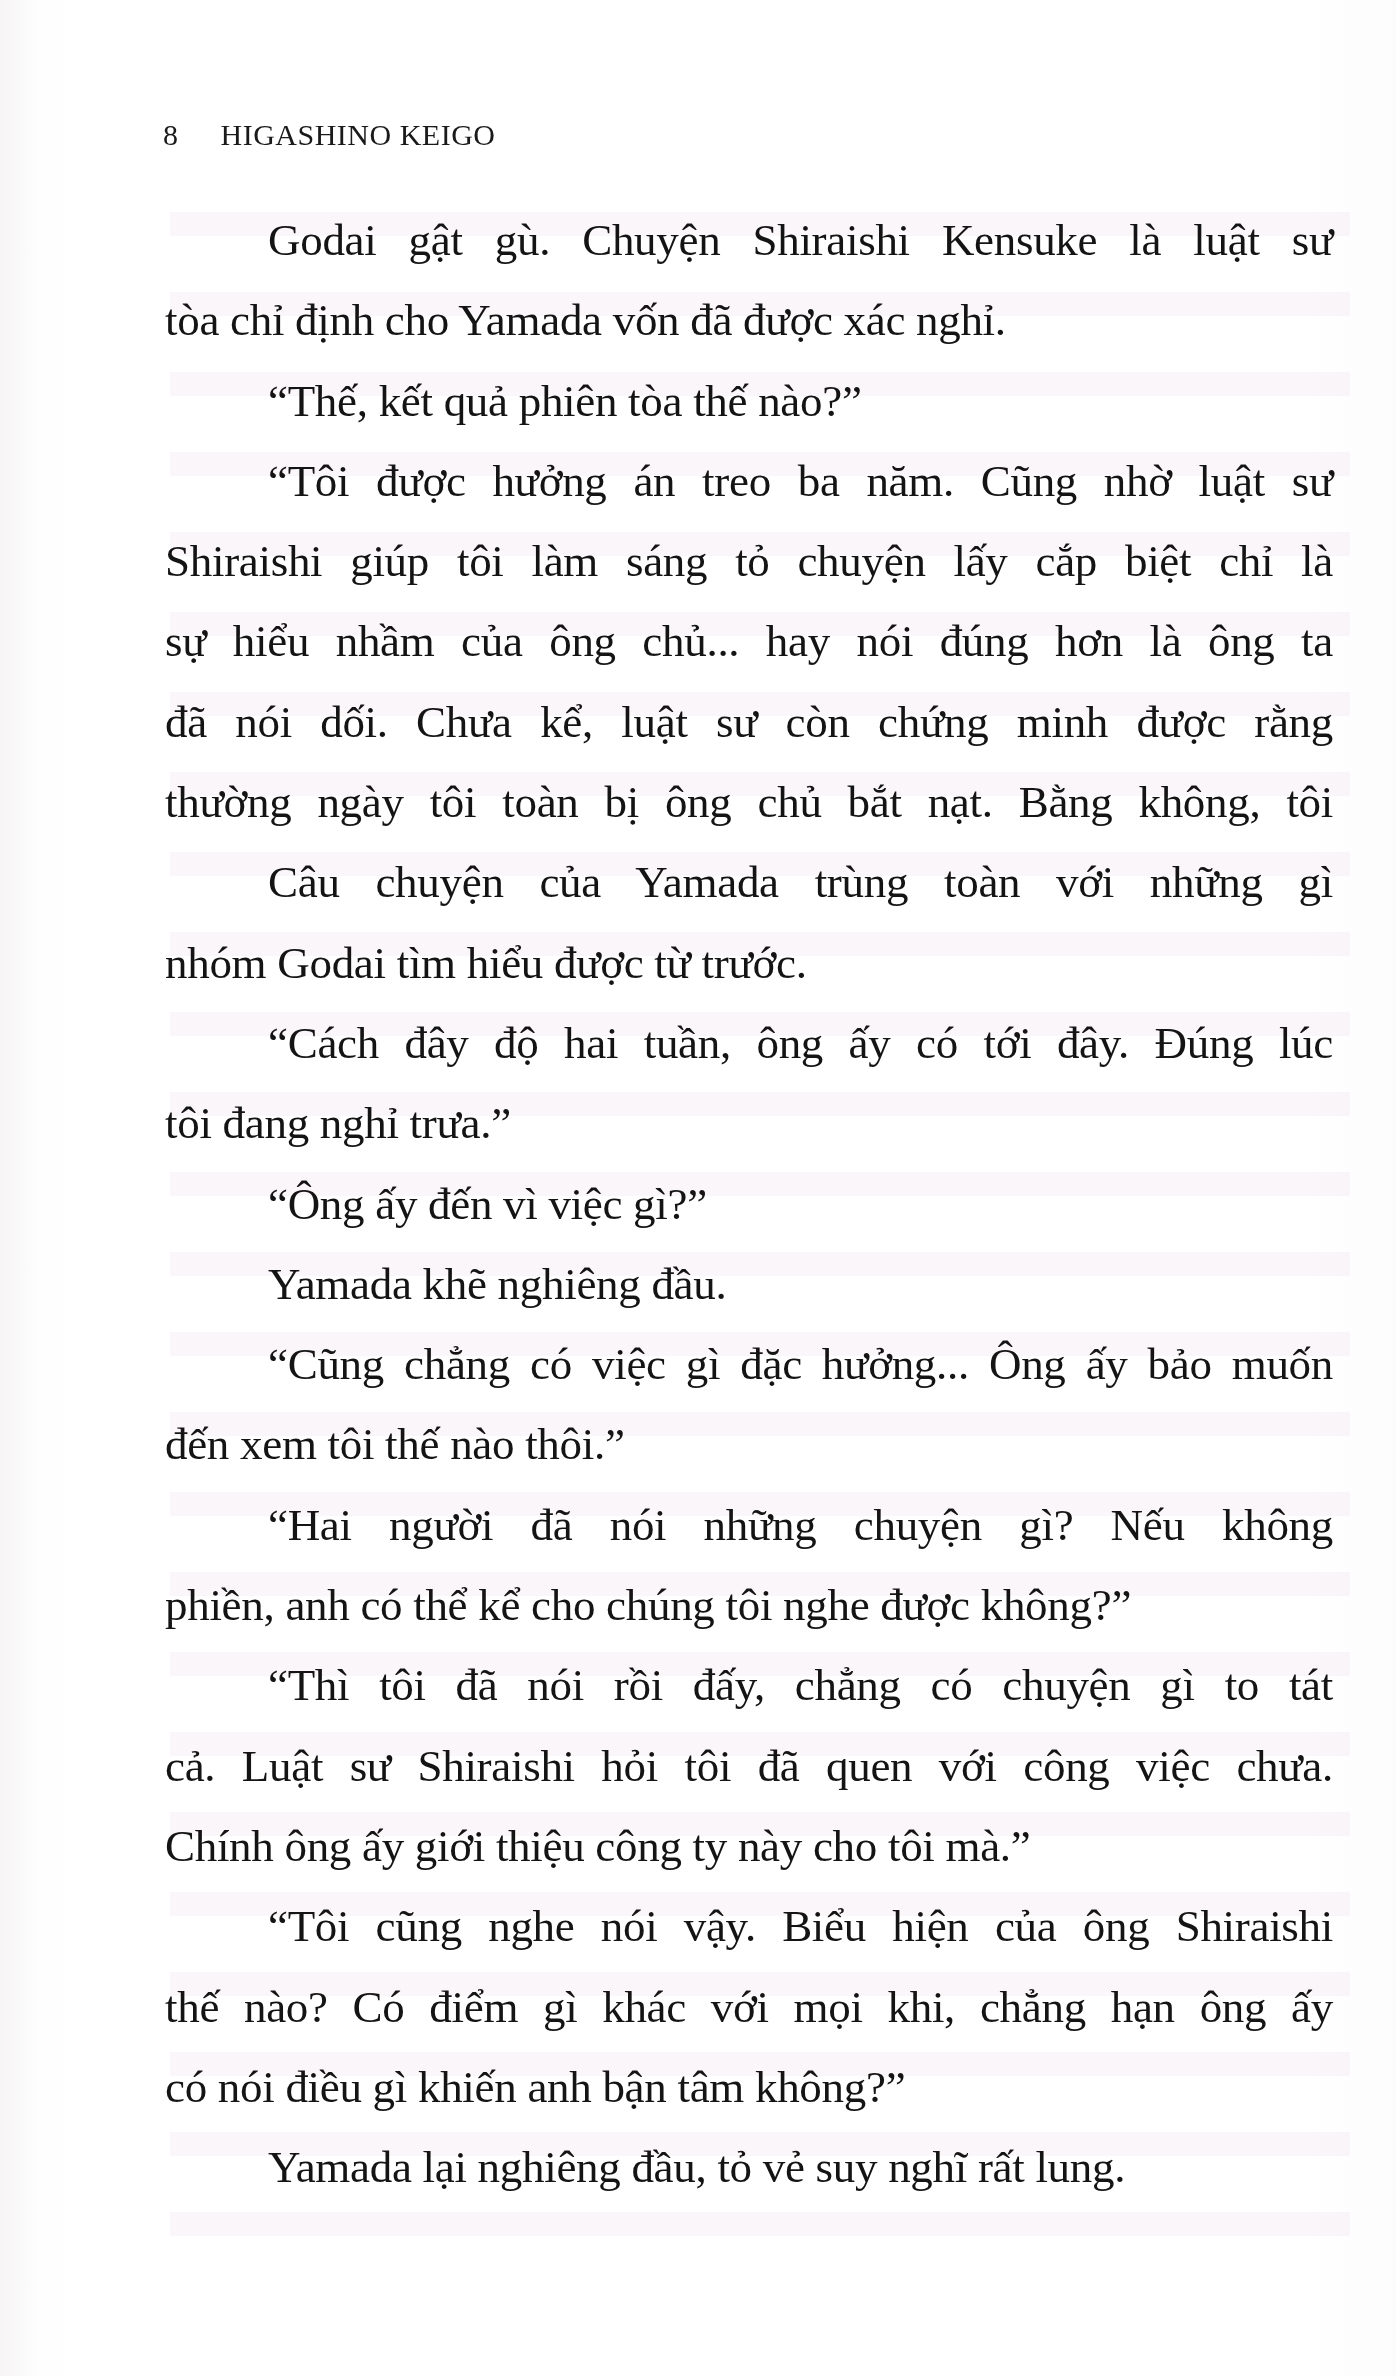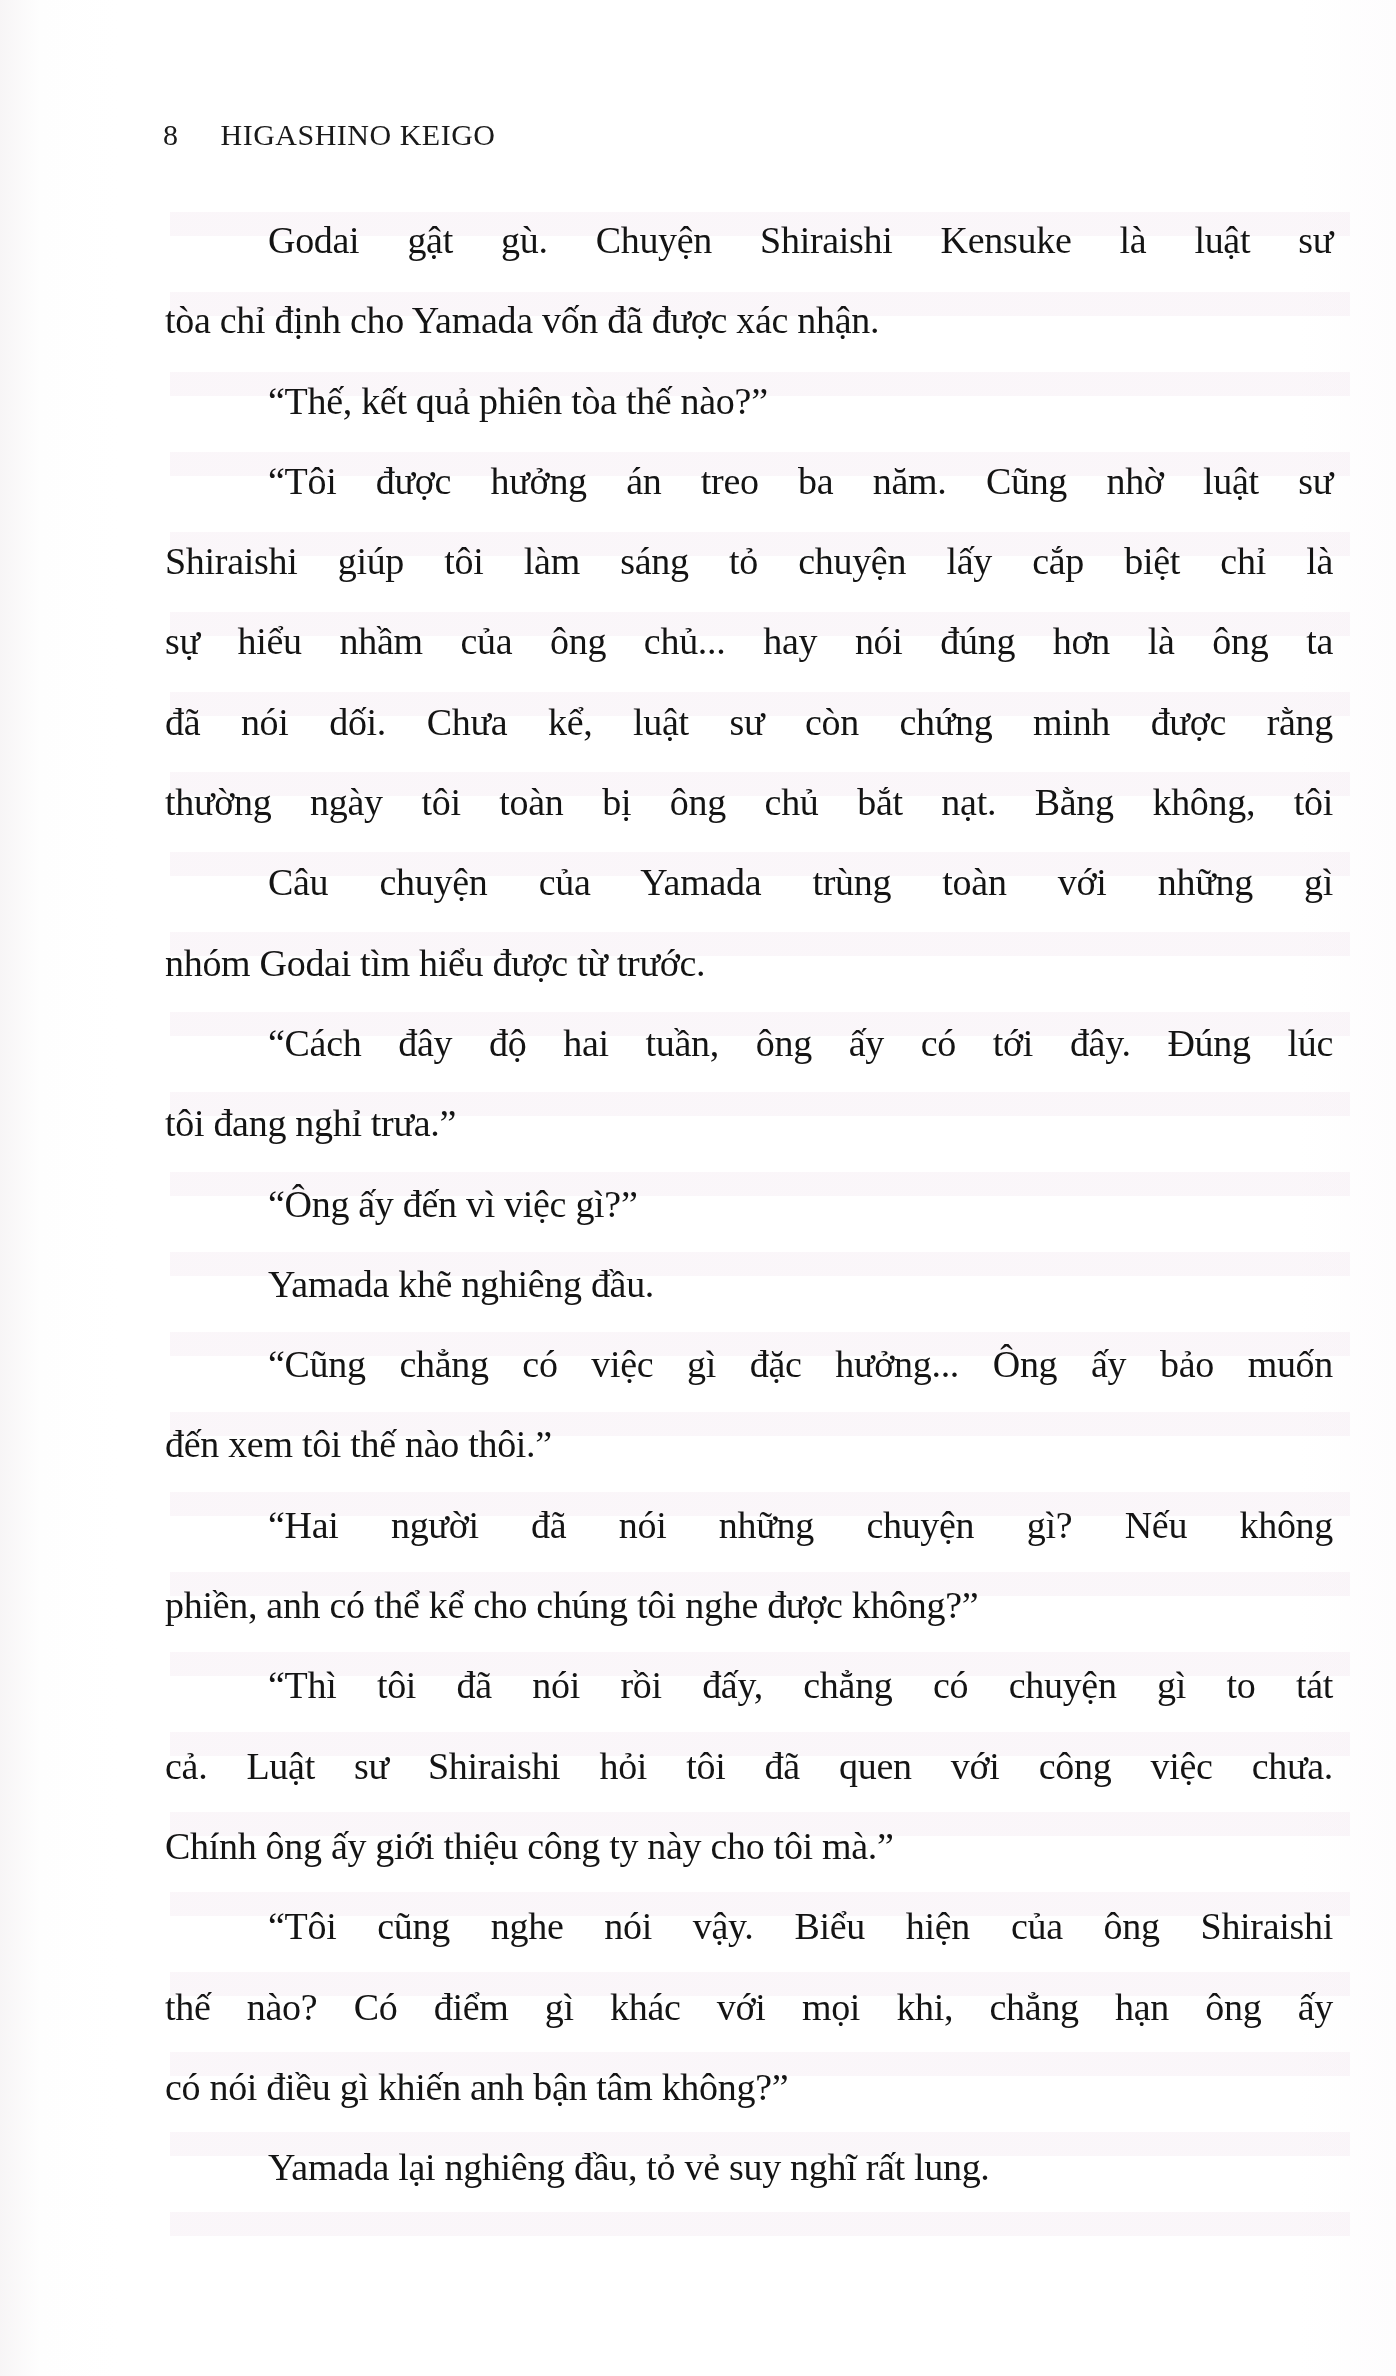--- a/index.html
+++ b/index.html
@@ -50,21 +50,21 @@
     }
     .text-block {
       position: absolute;
       left: 165px;
       top: 200px;
       width: 1168px;
     }
     .line {
       height: 80.3px;
       line-height: 80.3px;
-      font-size: 38px;
+      font-size: 45px;
       white-space: nowrap;
       text-align: justify;
       text-align-last: justify;
       letter-spacing: -0.3px;
     }
     .line.indent {
       padding-left: 103px;
     }
     .line.last {
       text-align-last: left;
@@ -76,21 +76,21 @@
 <div class="page">
   <div class="show-through"></div>
 
   <div class="running-header">
     <span class="page-number">8</span>
     <span class="running-title">HIGASHINO KEIGO</span>
   </div>
 
   <div class="text-block">
     <div class="line indent">Godai gật gù. Chuyện Shiraishi Kensuke là luật sư</div>
-    <div class="line last">tòa chỉ định cho Yamada vốn đã được xác nhận.</div>
+    <div class="line last">tòa chỉ định cho Yamada vốn đã được xác nghỉ.</div>
     <div class="line indent last">“Thế, kết quả phiên tòa thế nào?”</div>
     <div class="line indent">“Tôi được hưởng án treo ba năm. Cũng nhờ luật sư</div>
     <div class="line">Shiraishi giúp tôi làm sáng tỏ chuyện lấy cắp biệt chỉ là</div>
     <div class="line">sự hiểu nhầm của ông chủ... hay nói đúng hơn là ông ta</div>
     <div class="line">đã nói dối. Chưa kể, luật sư còn chứng minh được rằng</div>
     <div class="line">thường ngày tôi toàn bị ông chủ bắt nạt. Bằng không, tôi</div>
     <div class="line indent">Câu chuyện của Yamada trùng toàn với những gì</div>
     <div class="line last">nhóm Godai tìm hiểu được từ trước.</div>
     <div class="line indent">“Cách đây độ hai tuần, ông ấy có tới đây. Đúng lúc</div>
     <div class="line last">tôi đang nghỉ trưa.”</div>

